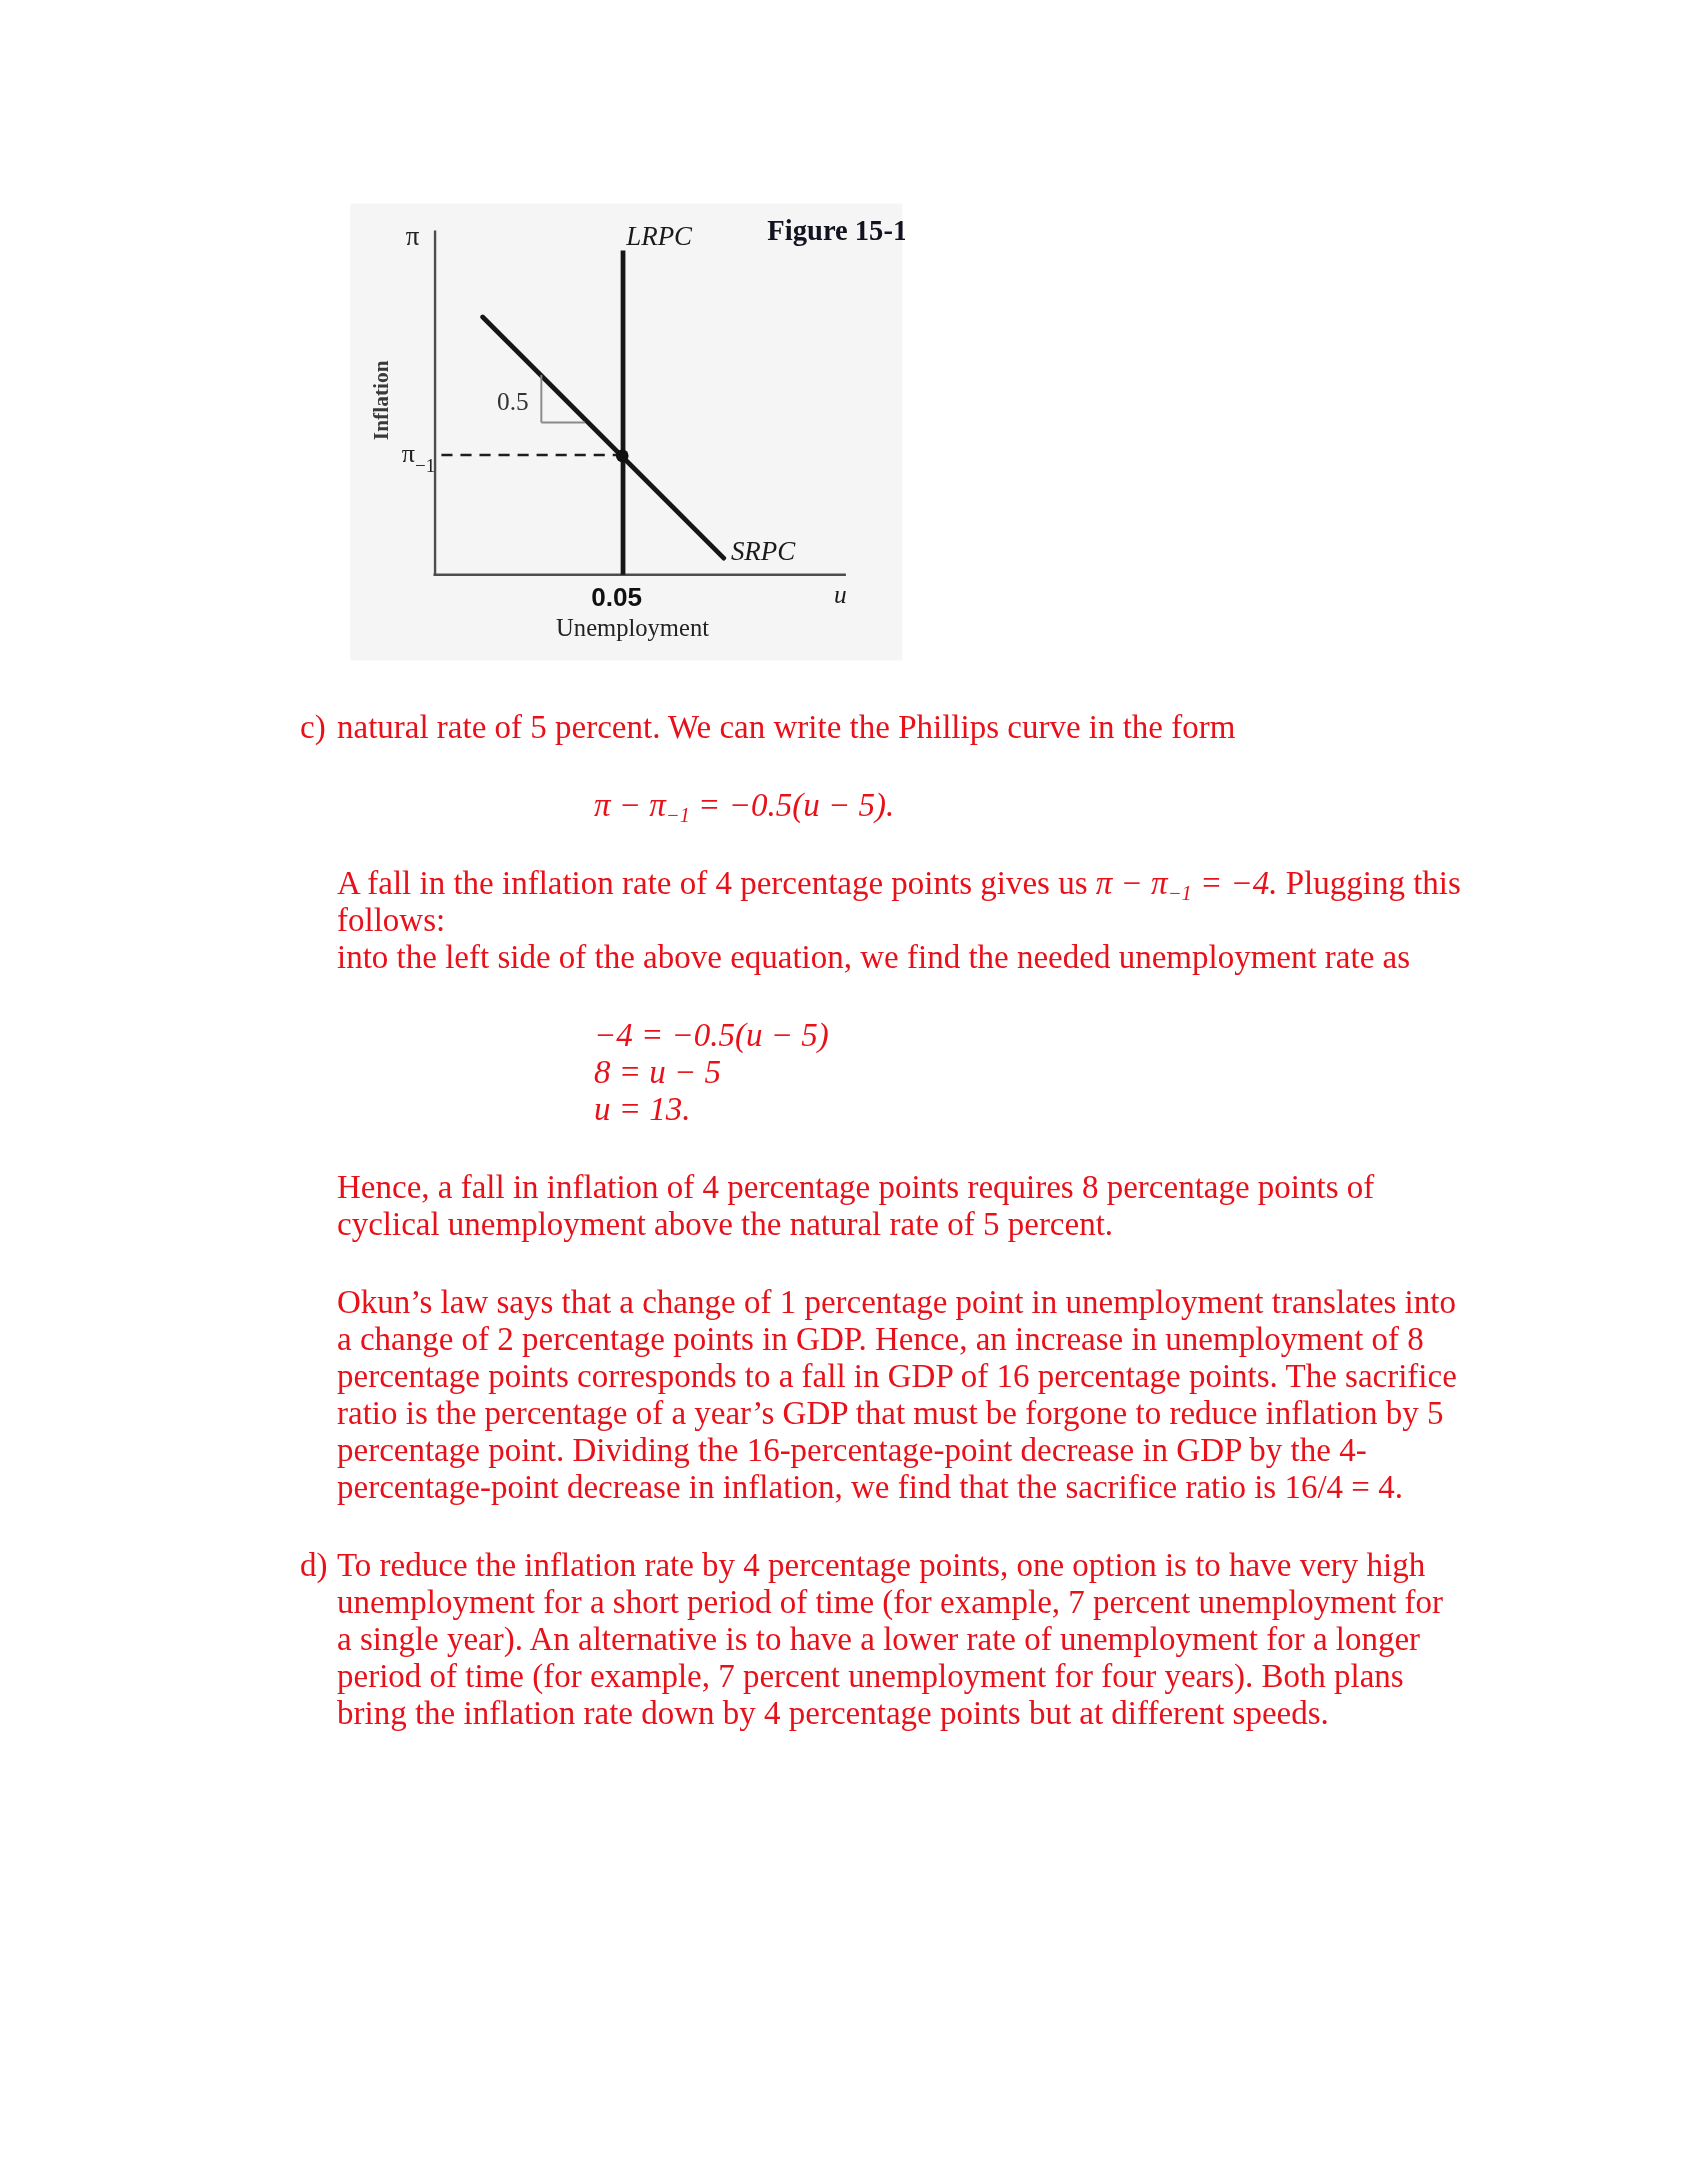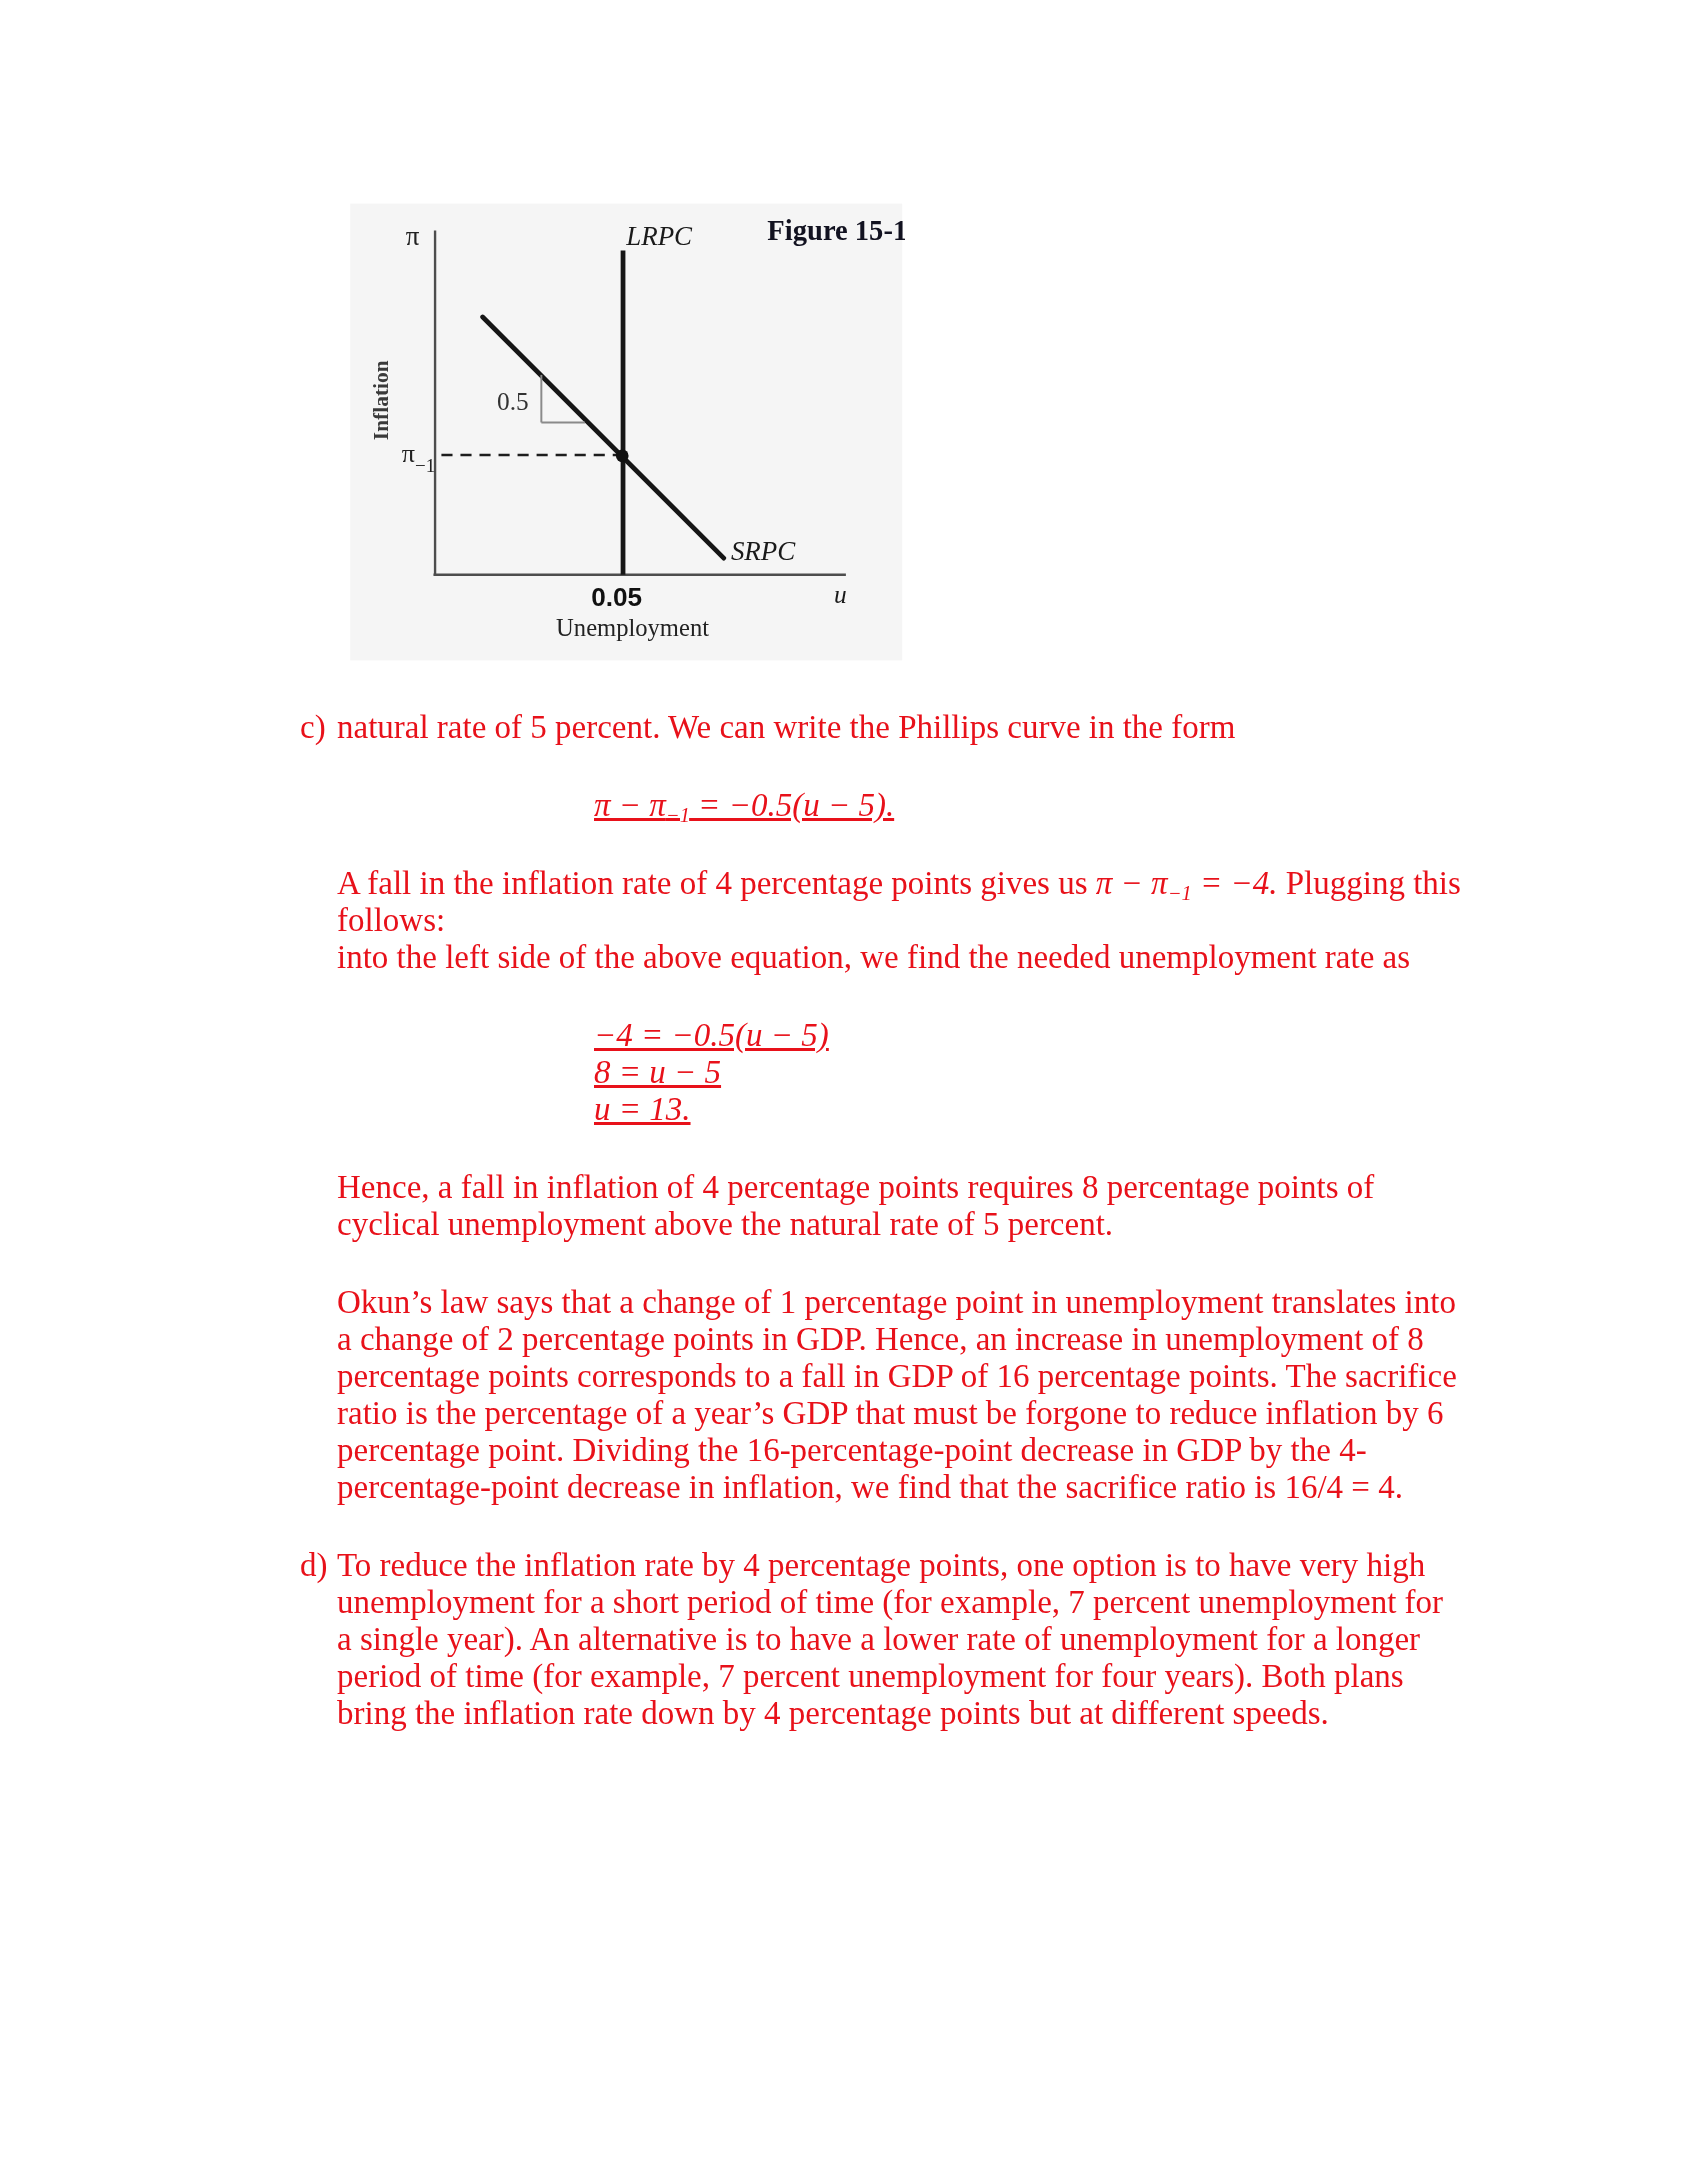--- a/index.html
+++ b/index.html
@@ -19,21 +19,21 @@
     color:#e8111a;
     font-size:33px;line-height:37px;
   }
   .block{margin-top:41px;}
   .block:first-child{margin-top:0;}
   .ln{height:37px;line-height:37px;white-space:nowrap;}
   .item{position:relative;padding-left:37px;}
   .marker{position:absolute;left:0;top:0;height:37px;line-height:37px;}
   .indent{margin-left:37px;}
   .eqindent{margin-left:294px;}
-  .eq{font-style:italic;text-decoration:underline;}
+  .eq{font-style:italic;}
   .mi{font-style:italic;}
   .sub{font-size:0.62em;vertical-align:-0.28em;}
 </style>
 </head>
 <body>
 
 <div class="page">
 
   <div class="figure">
     <svg viewBox="440 255 700 580" xmlns="http://www.w3.org/2000/svg">
@@ -99,21 +99,21 @@
           <div class="ln">Hence, a fall in inflation of 4 percentage points requires 8 percentage points of</div>
           <div class="ln">cyclical unemployment above the natural rate of 5 percent.</div>
         </div>
     </div>
 
     <div class="block indent">
       <div class="lines">
           <div class="ln">Okun’s law says that a change of 1 percentage point in unemployment translates into</div>
           <div class="ln">a change of 2 percentage points in GDP. Hence, an increase in unemployment of 8</div>
           <div class="ln">percentage points corresponds to a fall in GDP of 16 percentage points. The sacrifice</div>
-          <div class="ln">ratio is the percentage of a year’s GDP that must be forgone to reduce inflation by 6</div>
+          <div class="ln">ratio is the percentage of a year’s GDP that must be forgone to reduce inflation by 5</div>
           <div class="ln">percentage point. Dividing the 16-percentage-point decrease in GDP by the 4-</div>
           <div class="ln">percentage-point decrease in inflation, we find that the sacrifice ratio is 16/4 = 4.</div>
         </div>
     </div>
 
     <div class="block item">
       <span class="marker">d)</span>
       <div class="lines">
           <div class="ln">To reduce the inflation rate by 4 percentage points, one option is to have very high</div>
           <div class="ln">unemployment for a short period of time (for example, 7 percent unemployment for</div>

